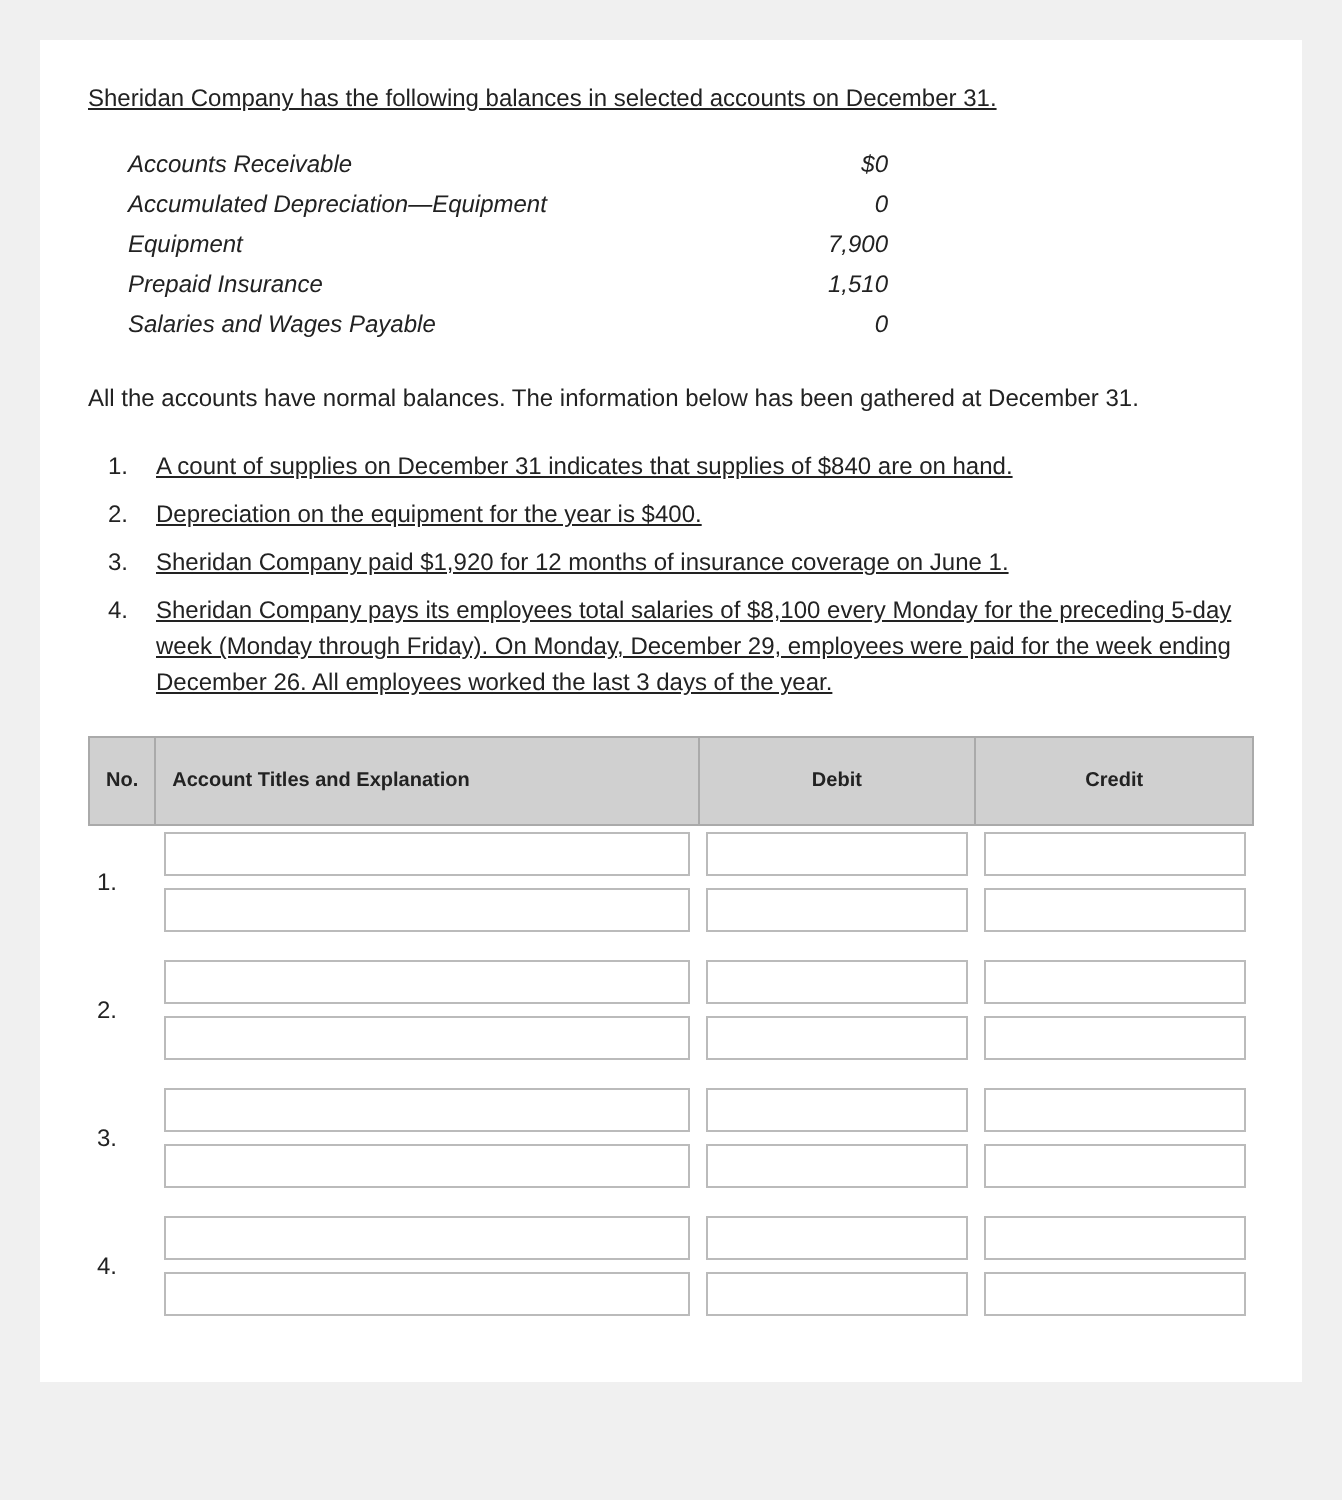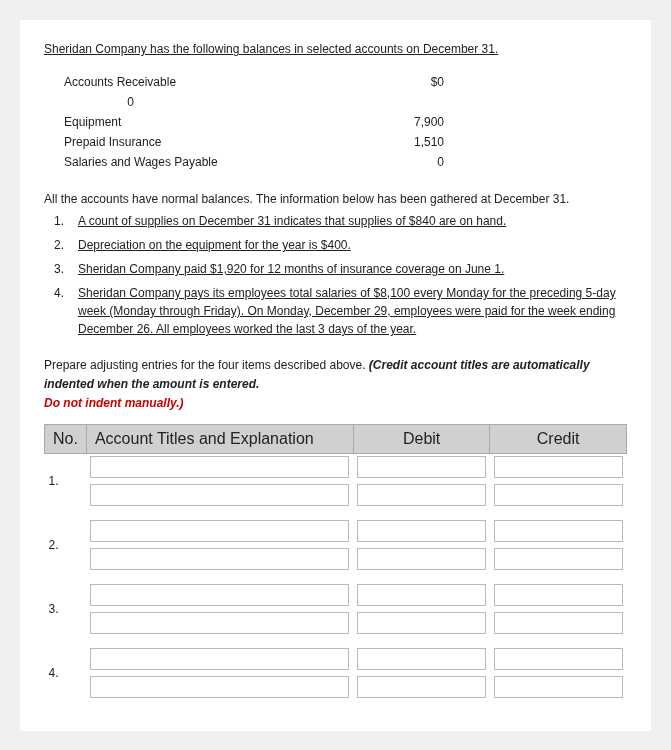--- a/index.html
+++ b/index.html
@@ -24,30 +24,31 @@
     .balances-table {
       margin-left: 20px;
       margin-bottom: 18px;
     }
     .balance-row {
       display: flex;
       justify-content: space-between;
       padding: 3px 0;
       min-width: 320px;
       max-width: 380px;
+      font-style: italic;
     }
     .balance-label {
       flex: 1;
     }
     .balance-value {
       min-width: 70px;
       text-align: right;
     }
     .normal-balances-text {
-      margin-bottom: 4px;
+      margin-bottom: 16px;
       line-height: 1.5;
     }
     .items-list {
       margin-left: 10px;
       margin-bottom: 18px;
     }
     .list-item {
       display: flex;
       margin-bottom: 6px;
       line-height: 1.5;
@@ -74,23 +75,23 @@
       font-style: italic;
     }
     .entries-table {
       width: 100%;
       border-collapse: collapse;
     }
     .entries-table thead tr {
       background: #d0d0d0;
     }
     .entries-table thead th {
-      padding: 5px 8px;
-      font-weight: normal;
-      font-size: 16px;
+      padding: 16px 8px;
+      font-weight: bold;
+      font-size: 10px;
       border: 1px solid #aaa;
       text-align: left;
     }
     .entries-table thead th.right {
       text-align: center;
     }
     .entries-table tbody td {
       padding: 2px 4px;
       border: none;
       vertical-align: middle;
@@ -136,20 +137,21 @@
 
   <p class="intro-text">Sheridan Company has the following balances in selected accounts on December 31.</p>
 
   <div class="balances-table">
 
   <div class="balance-row">
         <span class="balance-label">Accounts Receivable</span>
         <span class="balance-value">$0</span>
       </div>
       <div class="balance-row">
+        <span class="balance-label">Accumulated Depreciation—Equipment</span>
         <span class="balance-value">0</span>
       </div>
       <div class="balance-row">
         <span class="balance-label">Equipment</span>
         <span class="balance-value">7,900</span>
       </div>
       <div class="balance-row">
         <span class="balance-label">Prepaid Insurance</span>
         <span class="balance-value">1,510</span>
       </div>
@@ -174,26 +176,20 @@
       <div class="list-item">
         <span class="list-num">3.</span>
         <span class="list-text">Sheridan Company paid $1,920 for 12 months of insurance coverage on June 1.</span>
       </div>
       <div class="list-item">
         <span class="list-num">4.</span>
         <span class="list-text">Sheridan Company pays its employees total salaries of $8,100 every Monday for the preceding 5-day week (Monday through Friday). On Monday, December 29, employees were paid for the week ending December 26. All employees worked the last 3 days of the year.</span>
       </div>
     </div>
 
-  <div class="instruction-text">
-    <span>Prepare adjusting entries for the four items described above.</span>
-    <span class="bold-italic">(Credit account titles are automatically indented when the amount is entered.</span>
-    <br>
-    <span class="red">Do not indent manually.)</span>
-  </div>
 
   <table class="entries-table">
     <thead>
       <tr>
         <th class="col-account" style="width:5%;">No.</th>
         <th class="col-account" style="width:47%;">Account Titles and Explanation</th>
         <th class="col-debit right">Debit</th>
         <th class="col-credit right">Credit</th>
       </tr>
     </thead>

